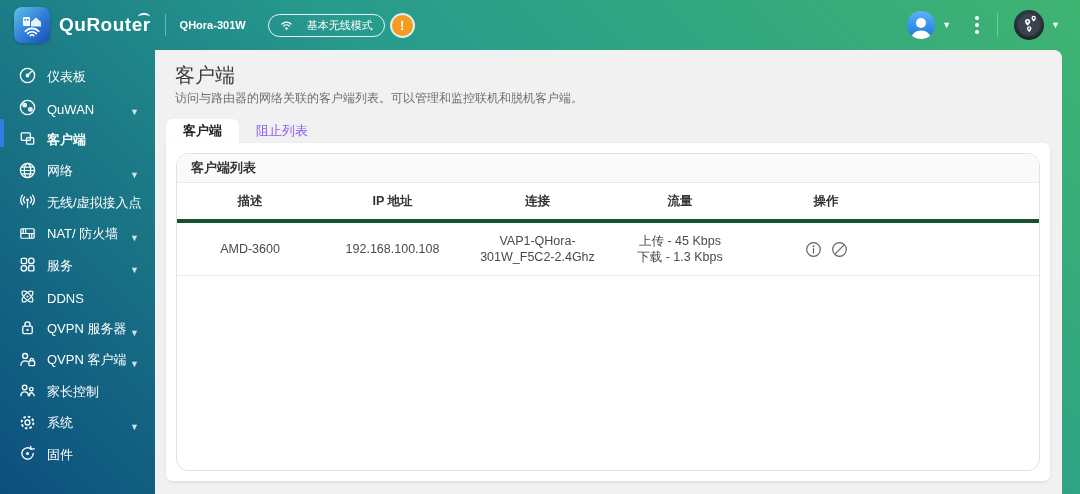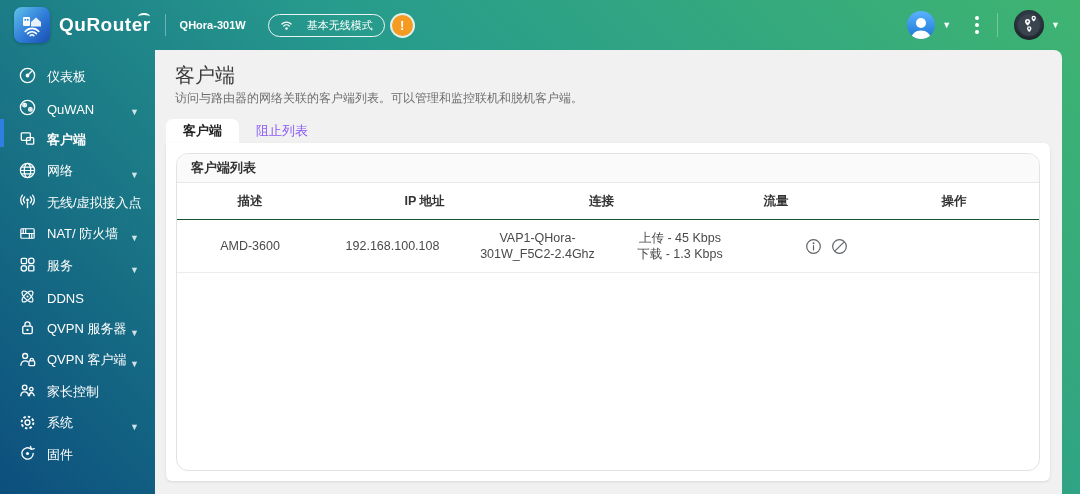--- a/index.html
+++ b/index.html
@@ -68,21 +68,21 @@
     color:#222; }
   .tab-panel { position:absolute; left:11px; right:12px; top:93px; bottom:13px;
     background:#fff; border-radius:0 6px 6px 6px;
     box-shadow:0 1px 3px rgba(0,0,0,.10); padding:10px; }
   .card { width:100%; height:100%; border:1px solid #e2e2e2; border-radius:12px;
     background:#fff; overflow:hidden;text-align:center; }
   .card-head { height:29px; background:#fafafa; border-bottom:1px solid #e8e8e8;
     display:flex; align-items:center; padding-left:14px; font-size:13px;
     font-weight:bold; color:#333; }
   .tgrid { display:grid; grid-template-columns:140px 145px 145px 140px 152px 1fr; }
-  .thead { border-bottom:1px solid #14532d;gap:32px; }
+  .thead { border-bottom:4px solid #14532d; }
   .thead .cell { padding:10px 8px 9px 14px; font-size:12.5px; font-weight:bold;
     color:#333; cursor:pointer; }
   .trow { border-bottom:1px solid #ececec; }
   .trow .cell { padding:10px 8px 10px 14px; font-size:12.5px; color:#4a4a4a;
     line-height:16px; display:flex; flex-direction:column; justify-content:center;
     overflow-wrap:break-word; min-width:0; }
   .ops { flex-direction:row !important; align-items:center; gap:9px; }
   .op-ic { width:17px; height:17px; cursor:pointer; display:flex; }
   svg { display:block; }
 </style>

